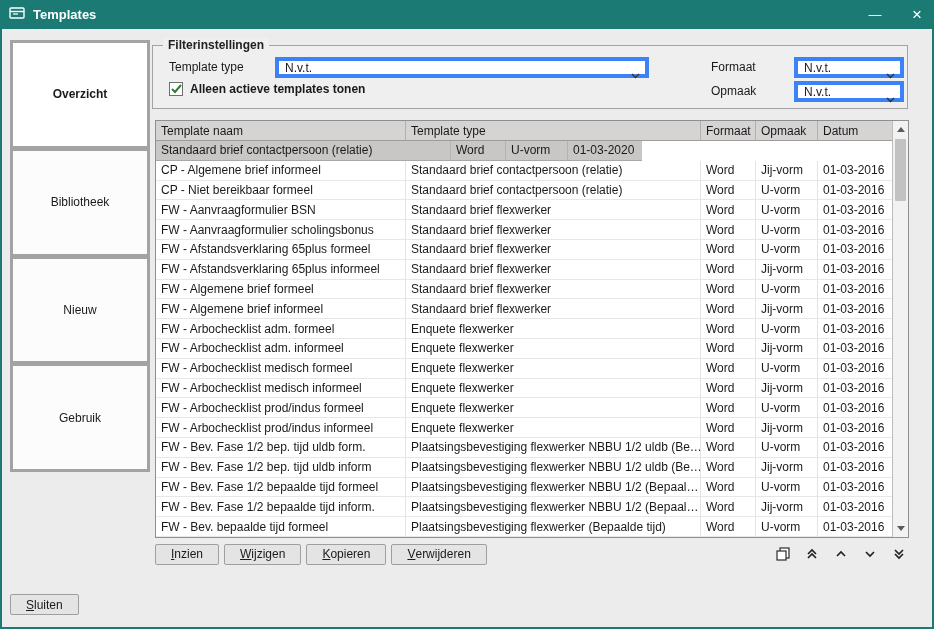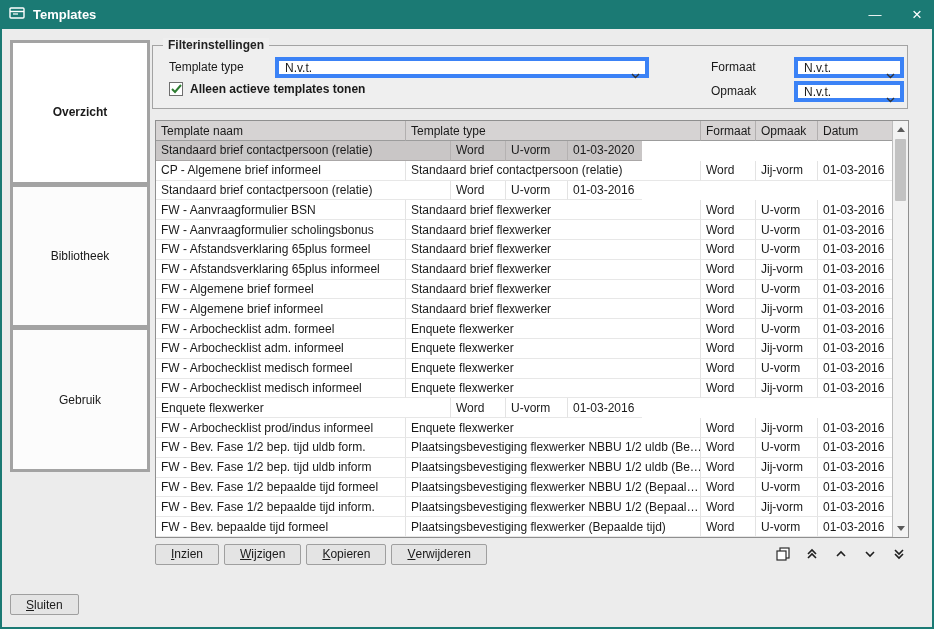--- a/index.html
+++ b/index.html
@@ -82,20 +82,21 @@
     <span class="tb-spacer"></span>
     <span class="tb-btn min">—</span>
     <span class="tb-btn close">×</span>
   </div>
 
   <div class="content">
 
     <div class="sidebar">
       <div class="side-tab active">Overzicht</div>
       <div class="side-tab">Bibliotheek</div>
+      <div class="side-tab">Nieuw</div>
       <div class="side-tab">Gebruik</div>
     </div>
 
     <div class="groupbox">
       <div class="legend">Filterinstellingen</div>
 
       <div class="gb-label" style="left:16px; top:14px;">Template type</div>
       <div class="combo" style="left:122px; top:11px; width:374px;">
         <span>N.v.t.</span>
         <span class="arrow"><svg width="9" height="6" viewBox="0 0 9 6">
@@ -146,20 +147,21 @@
         <div class="cell c5">01-03-2020</div>
       </div>
             <div class="trow">
         <div class="cell c1">CP - Algemene brief informeel</div>
         <div class="cell c2">Standaard brief contactpersoon (relatie)</div>
         <div class="cell c3">Word</div>
         <div class="cell c4">Jij-vorm</div>
         <div class="cell c5">01-03-2016</div>
       </div>
             <div class="trow">
+        <div class="cell c1">CP - Niet bereikbaar formeel</div>
         <div class="cell c2">Standaard brief contactpersoon (relatie)</div>
         <div class="cell c3">Word</div>
         <div class="cell c4">U-vorm</div>
         <div class="cell c5">01-03-2016</div>
       </div>
             <div class="trow">
         <div class="cell c1">FW - Aanvraagformulier BSN</div>
         <div class="cell c2">Standaard brief flexwerker</div>
         <div class="cell c3">Word</div>
         <div class="cell c4">U-vorm</div>
@@ -222,20 +224,21 @@
         <div class="cell c5">01-03-2016</div>
       </div>
             <div class="trow">
         <div class="cell c1">FW - Arbochecklist medisch informeel</div>
         <div class="cell c2">Enquete flexwerker</div>
         <div class="cell c3">Word</div>
         <div class="cell c4">Jij-vorm</div>
         <div class="cell c5">01-03-2016</div>
       </div>
             <div class="trow">
+        <div class="cell c1">FW - Arbochecklist prod/indus formeel</div>
         <div class="cell c2">Enquete flexwerker</div>
         <div class="cell c3">Word</div>
         <div class="cell c4">U-vorm</div>
         <div class="cell c5">01-03-2016</div>
       </div>
             <div class="trow">
         <div class="cell c1">FW - Arbochecklist prod/indus informeel</div>
         <div class="cell c2">Enquete flexwerker</div>
         <div class="cell c3">Word</div>
         <div class="cell c4">Jij-vorm</div>

